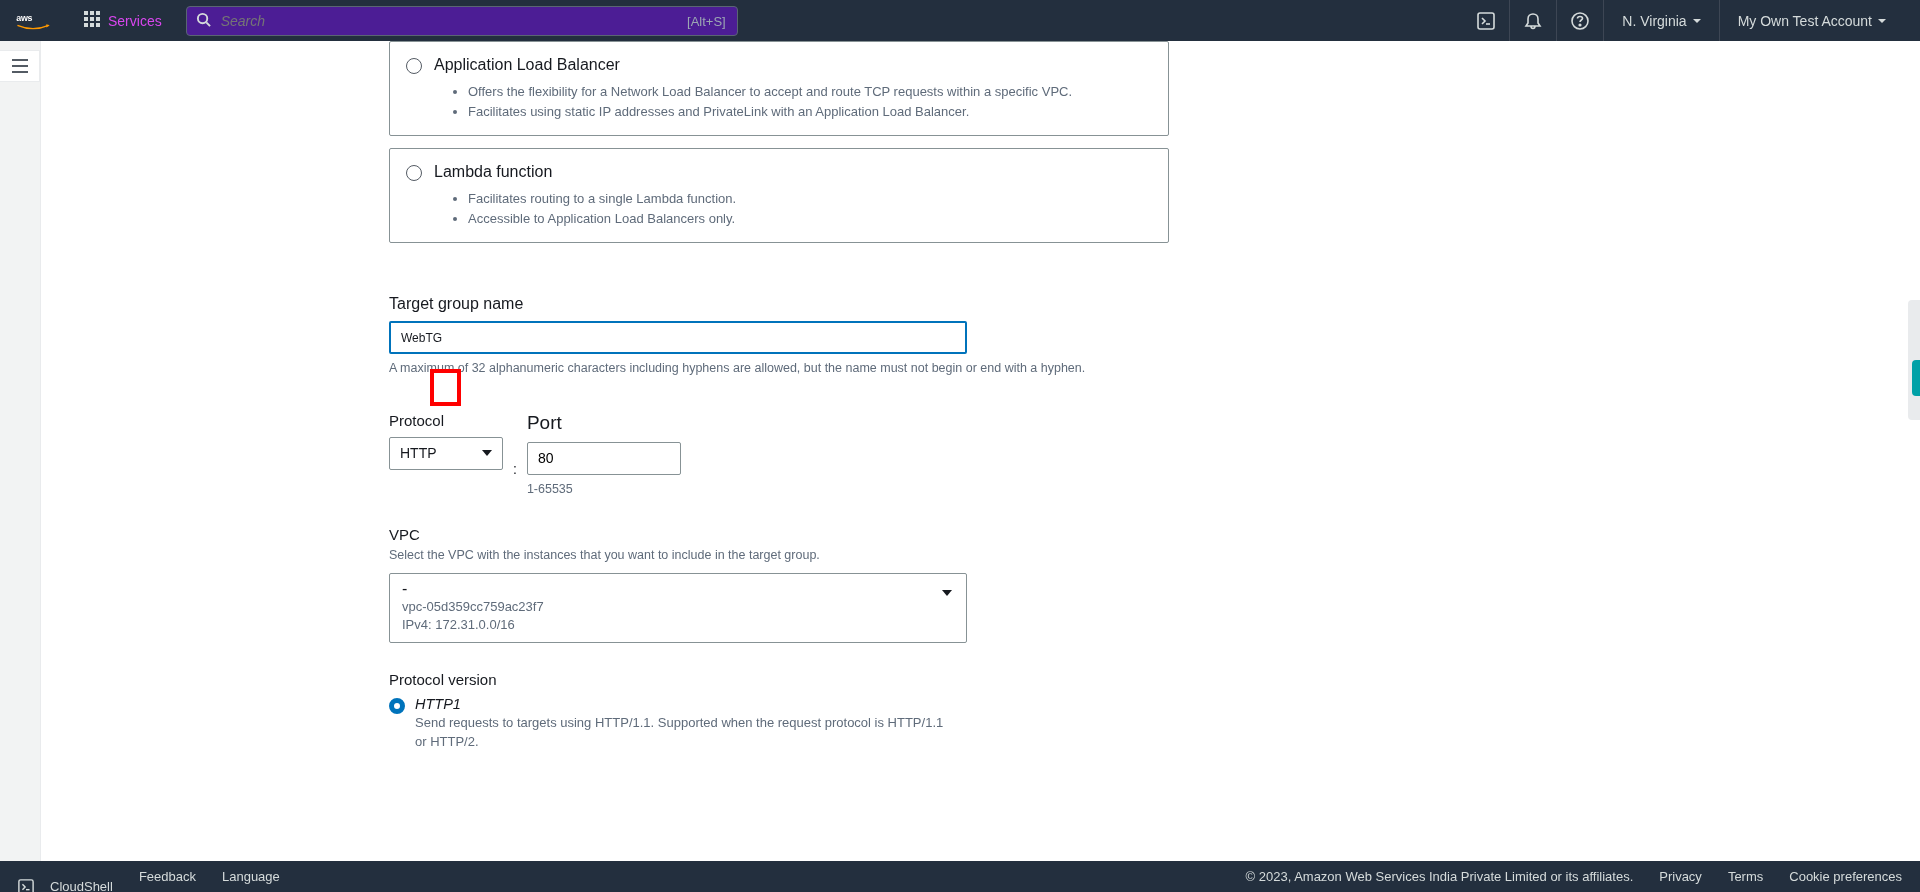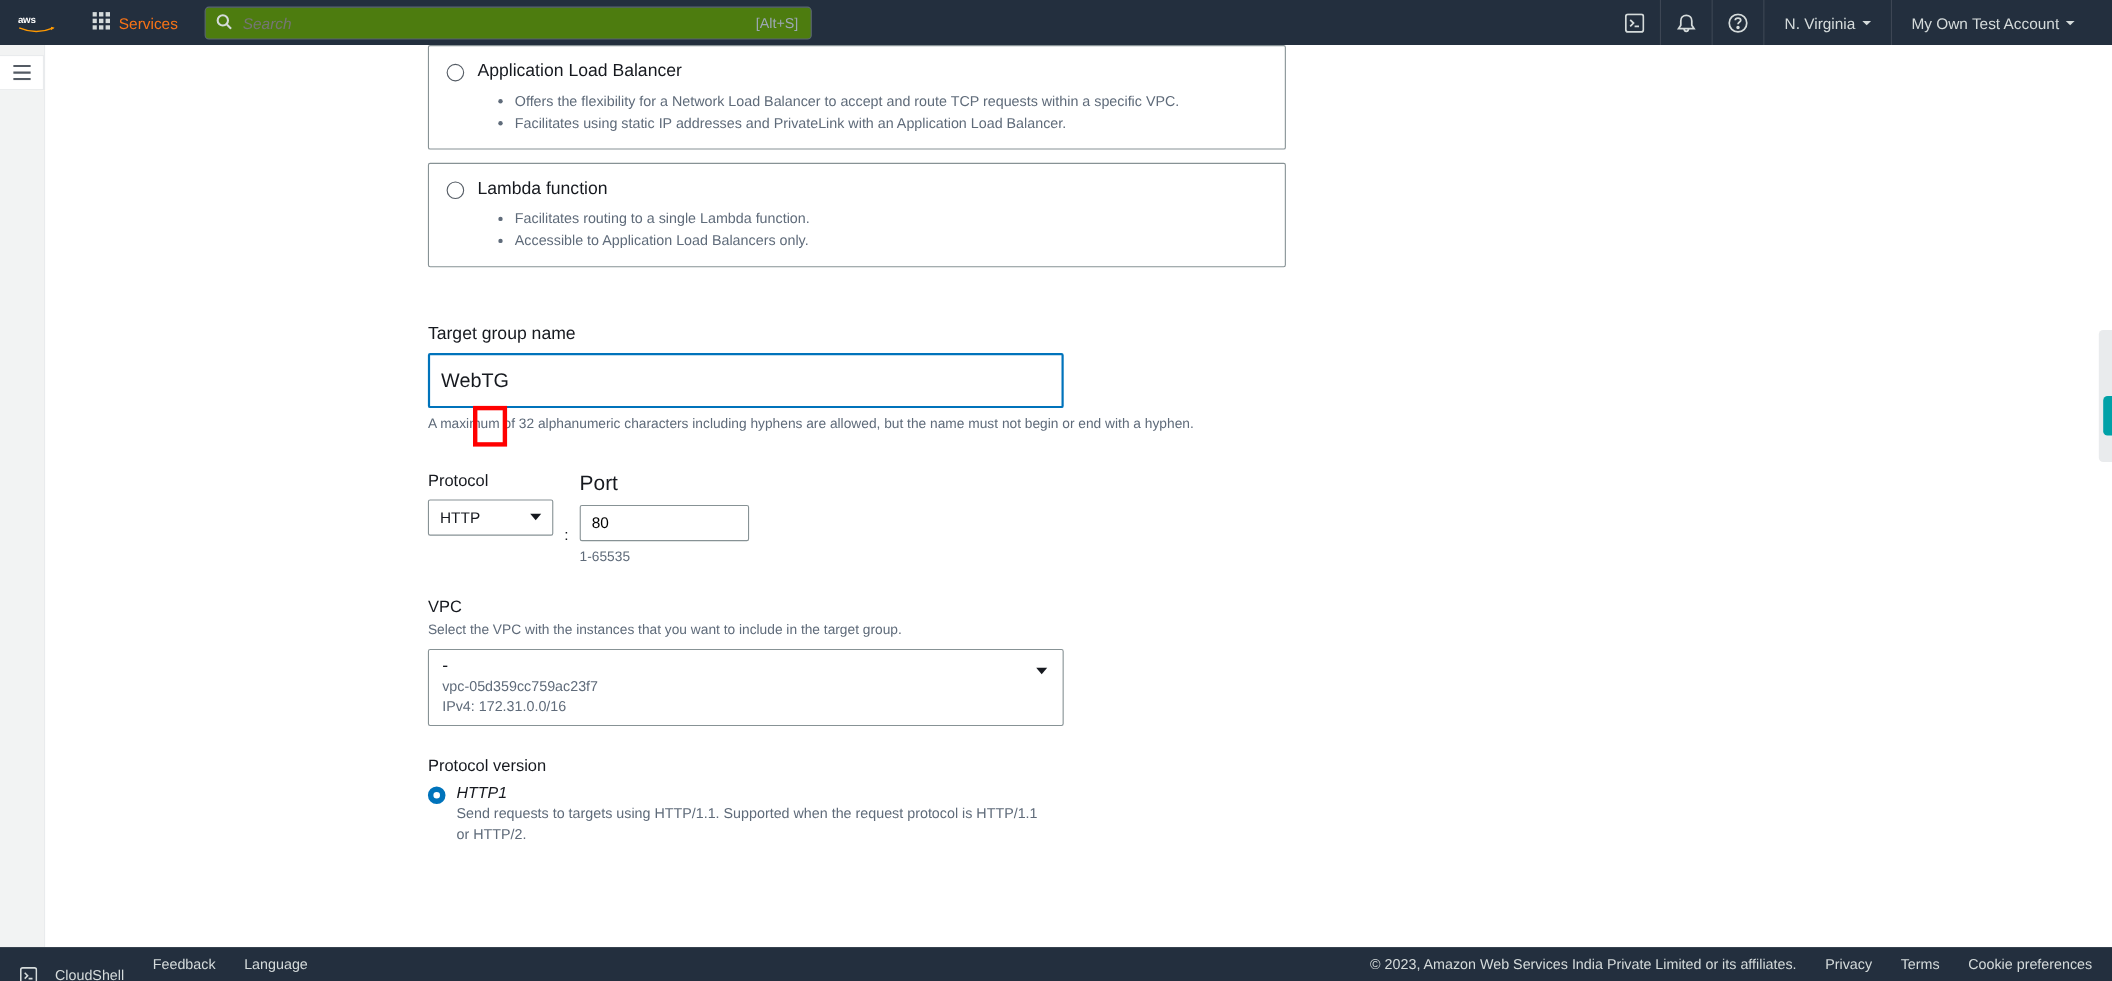--- a/index.html
+++ b/index.html
@@ -2,24 +2,24 @@
 <html><head>
 <meta charset="utf-8">
 <style>
   * { box-sizing: border-box; margin: 0; padding: 0; }
   body { font-family: "Amazon Ember", "Helvetica Neue", Arial, sans-serif; background: #f2f3f3; color: #16191f; font-size: 14px; overflow: hidden; }
 
   
   .topnav { background: #232f3e; height: 41px; display: flex; align-items: center; color: #d5dbdb; padding: 0 16px; gap: 0; }
   .aws-logo { font-weight: 700; font-size: 17px; color: #ff9900; letter-spacing: -0.5px; margin-right: 22px; display:flex; align-items:center; }
   .aws-logo svg { margin-top:2px;}
-  .services-btn { display: flex; align-items: center; gap: 8px; color: #f97316; cursor: pointer; padding: 0 12px; height: 100%; }
+  .services-btn { display: flex; align-items: center; gap: 8px; color: #d946ef; cursor: pointer; padding: 0 12px; height: 100%; }
   .grid-icon { display:inline-block;}
   .searchbar { position: relative; flex: 0 0 552px; margin-left: 12px; }
-  .searchbar input { width: 100%; height: 30px; background: #4d7c0f; border: 1px solid #5a6573; border-radius: 4px; color: #d5dbdb; padding: 0 36px 0 34px; font-style: italic; font-size: 14px; }
+  .searchbar input { width: 100%; height: 30px; background: #4c1d95; border: 1px solid #5a6573; border-radius: 4px; color: #d5dbdb; padding: 0 36px 0 34px; font-style: italic; font-size: 14px; }
   .searchbar .search-icon { position: absolute; left: 10px; top: 50%; transform: translateY(-50%); color:#d5dbdb; }
   .searchbar .kbd { position: absolute; right: 12px; top: 50%; transform: translateY(-50%); color: #9ca7b3; font-style: normal; font-size: 13px; }
   .nav-spacer { flex: 1; }
   .nav-icon-btn { padding: 0 14px; height: 100%; display:flex; align-items:center; cursor:pointer; color:#d5dbdb; border-left:1px solid #3d4654;}
   .nav-icon-btn.first { border-left:none;}
   .region-sel, .account-sel { padding: 0 18px; color:#d5dbdb; cursor:pointer; display:flex; align-items:center; gap:6px; border-left:1px solid #3d4654; height:100%;}
   .caret-down { width:0; height:0; border-left:4px solid transparent; border-right:4px solid transparent; border-top:4px solid #d5dbdb; display:inline-block;}
 
   
   .side-hamburger { position: fixed; top: 50px; left: 0; width: 40px; height: 32px; display:flex; align-items:center; justify-content:center; cursor:pointer; background:#fff; border:1px solid #e9ebed; border-left:none;}
@@ -33,21 +33,21 @@
   
   .radio-card { border:1px solid #879295; border-radius:2px; padding:14px 16px 14px 16px; margin-bottom:22px; cursor:pointer;}
   .radio-row { display:flex; align-items:flex-start; gap:12px;}
   .radio-circle { width:16px; height:16px; border:1px solid #545b64; border-radius:50%; flex:none; margin-top:2px; background:#fff;}
   .radio-circle.selected { border-color:#0073bb; border-width:5px; width:16px; height:16px;}
   .radio-title { font-size:16px; font-weight:400; color:#16191f;}
   .radio-desc-list { margin: 8px 0 0 44px; color:#5f6b7a; font-size:13px; line-height:1.5;}
   .radio-desc-list li { margin-left: 18px; list-style: disc;}
 
   .field-label { font-size:16px; color:#16191f; margin-bottom:8px;}
-  .text-input { width:578px; height:50px; border:2px solid #0073bb; padding: 6px 10px; font-size:18px; color:#16191f; border-radius:2px;}
+  .text-input { width:578px; height:33px; border:2px solid #0073bb; padding: 6px 10px; font-size:12px; color:#16191f; border-radius:2px;}
   .helper { font-size:12.5px; color:#5f6b7a; margin-top:6px; line-height:1.4;}
 
   .row-port { display:flex; align-items:flex-start; gap: 10px; margin-top: 0px;}
   .protocol-cell {}
   .port-cell {}
   .sel-box { position:relative; width:114px; height:33px; border:1px solid #879295; border-radius:2px; display:flex; align-items:center; padding:0 10px; cursor:pointer; background:#fff;}
   .sel-box .caret { position:absolute; right:10px; top:50%; transform:translateY(-50%); width:0;height:0;border-left:5px solid transparent;border-right:5px solid transparent;border-top:6px solid #16191f;}
   .colon { align-self:center; margin-top:28px; color:#16191f;}
   .port-input { width:154px; height:33px; border:1px solid #879295; border-radius:2px; padding:0 10px; font-size:14px;}
 

